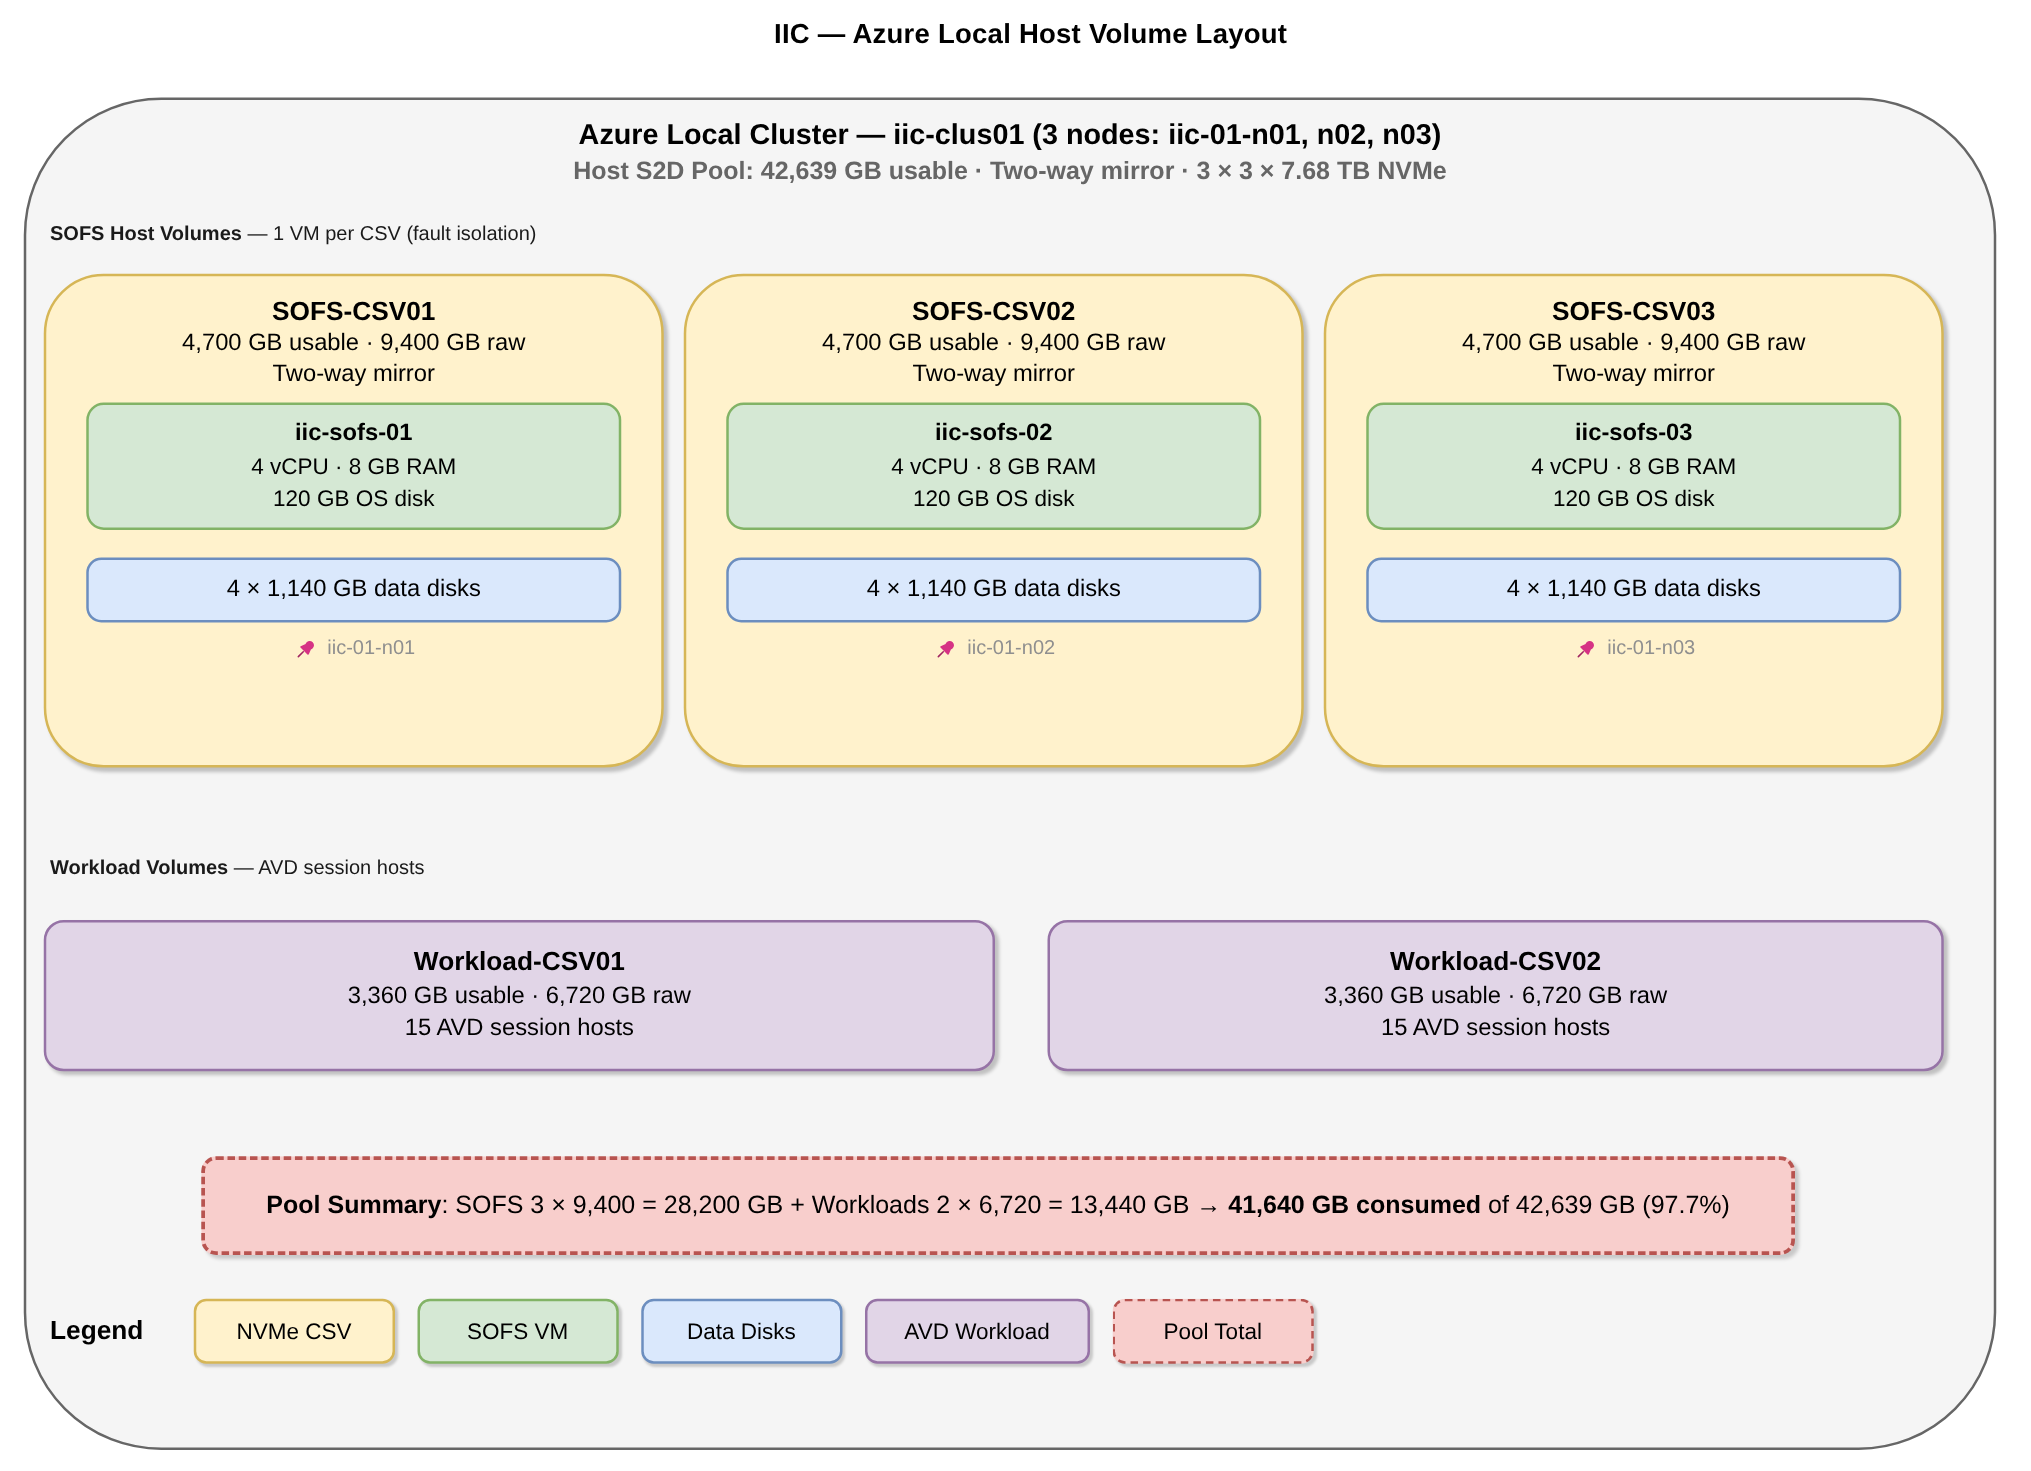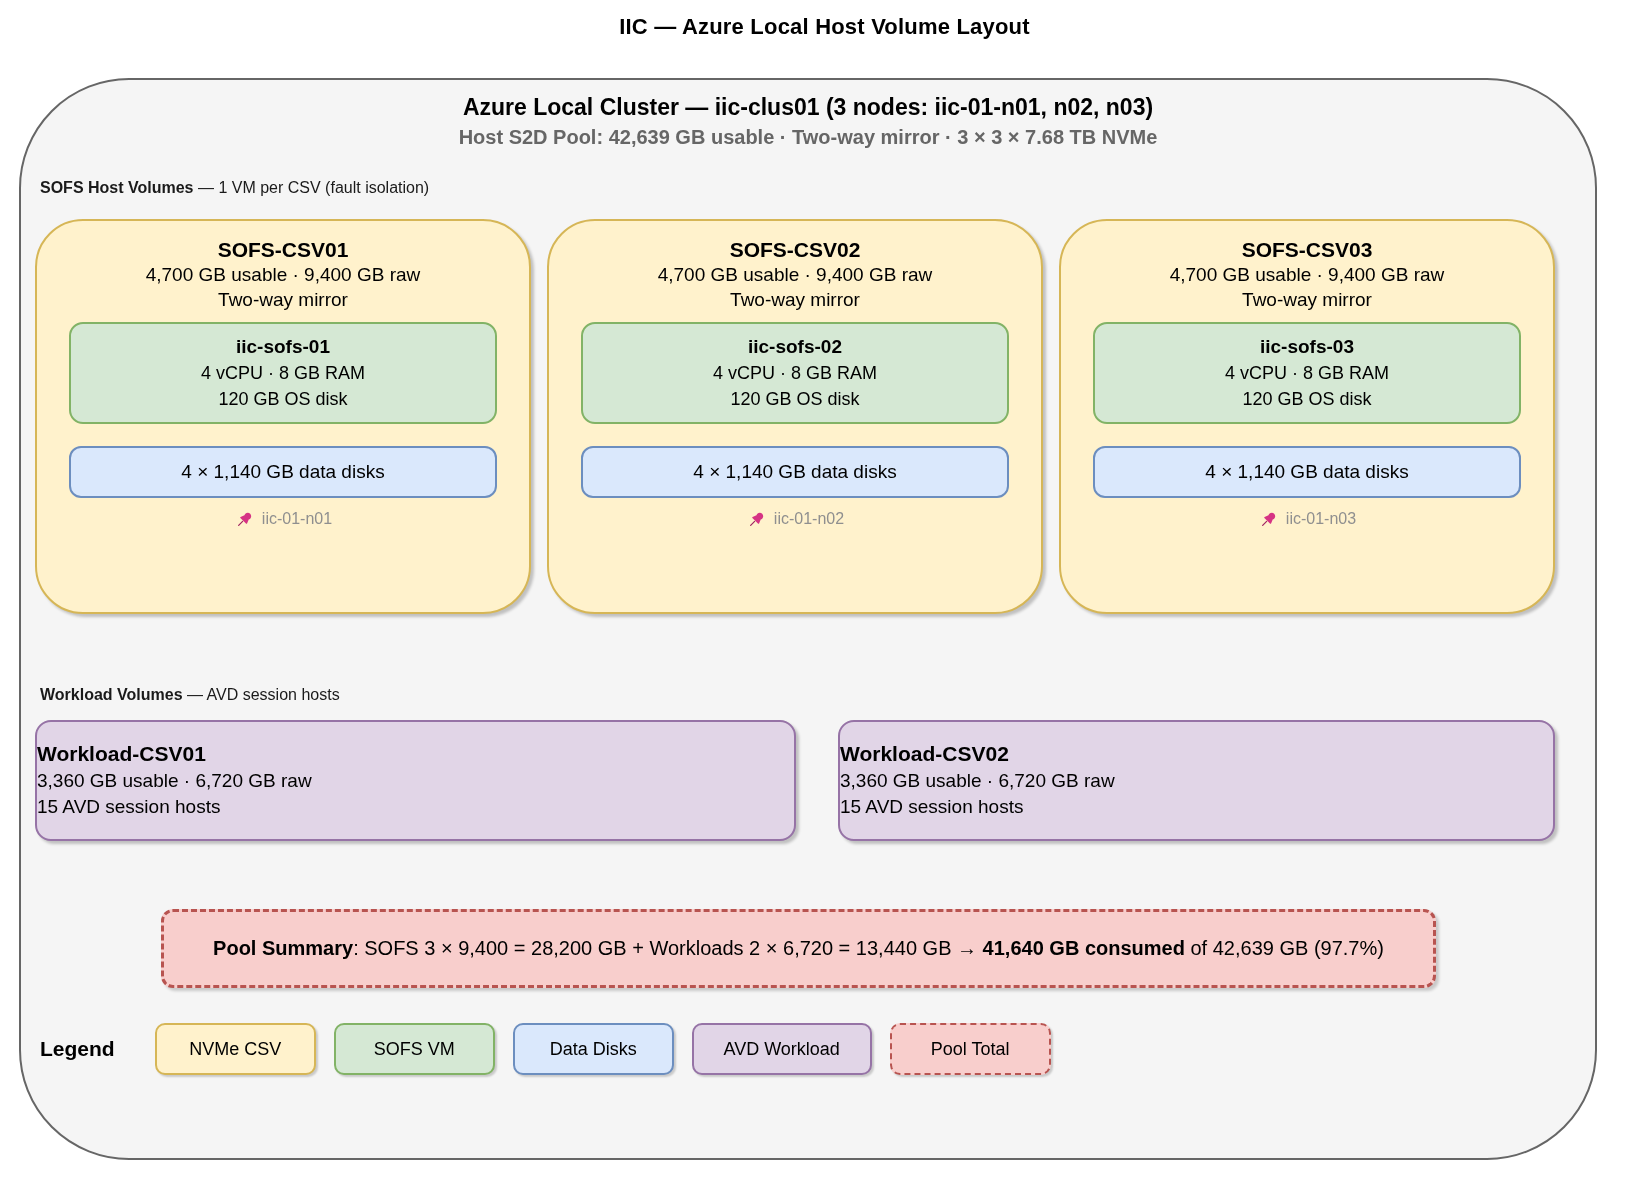--- a/index.html
+++ b/index.html
@@ -45,23 +45,24 @@
   }
   .pin-row {
     margin-top:12px; display:flex; align-items:flex-start; justify-content:center;
     gap:8px; color:#8f8f8f; font-size:16px;
   }
   .pin-row svg { display:block; }
 
   .workload-label { margin-top:72px; }
   .workload-row { display:flex; gap:42px; margin:16px 40px 0 14px; }
   .workload-card {
-    height:121px; padding-top:18px; 
+    height:121px; padding-top:18px; text-align:center;
     background:#E1D5E7; border:2px solid #9673A6; border-radius:16px;
     box-shadow:3px 3px 3px rgba(0,0,0,.22);
+    margin-top:16px;
   }
   .workload-card.first { flex:0 0 761px; }
   .workload-card.second { flex:1; }
   .wl-title { font-size:21px; font-weight:700; line-height:28px; }
   .wl-line  { font-size:19px; line-height:25.5px; }
 
   .pool-summary {
     margin:68px 0 0 140px; width:1275px; height:79px;
     background:#F8CECC; border:3px dashed #B85450; border-radius:12px;
     display:flex; align-items:center; justify-content:center;

